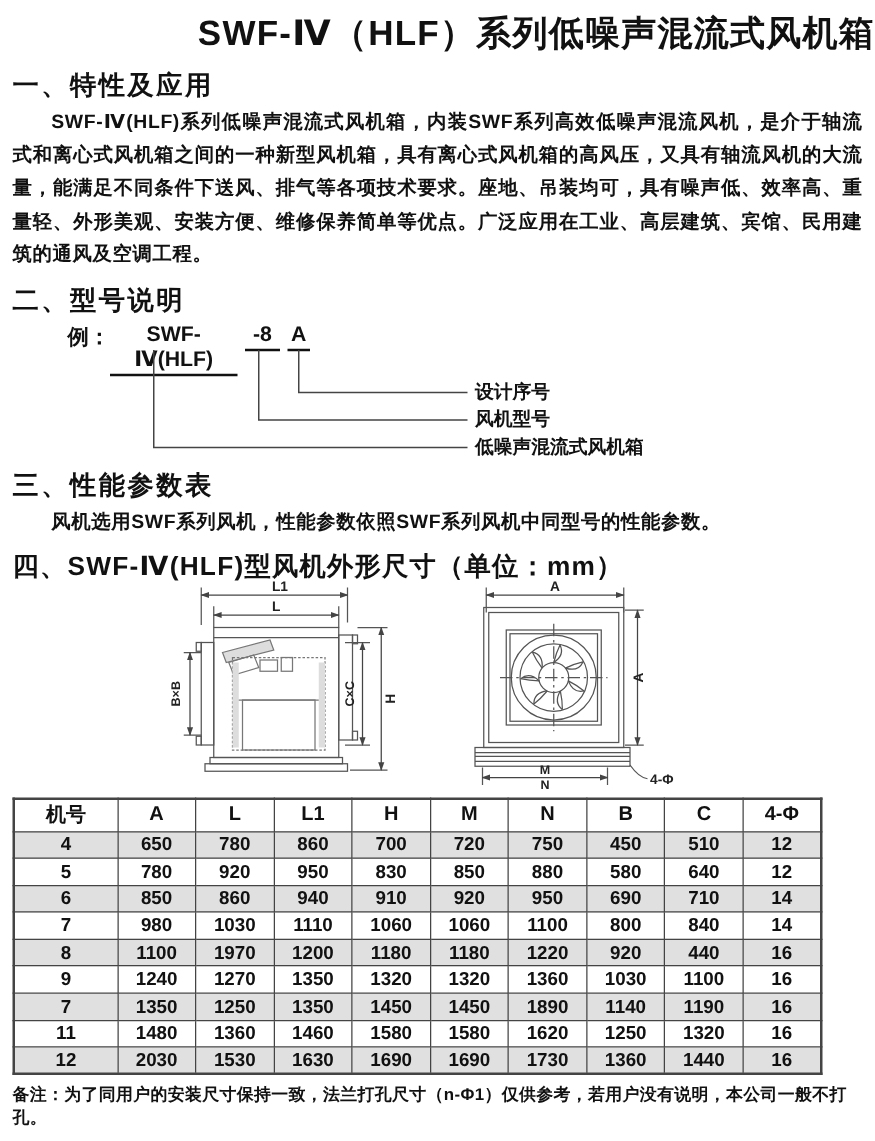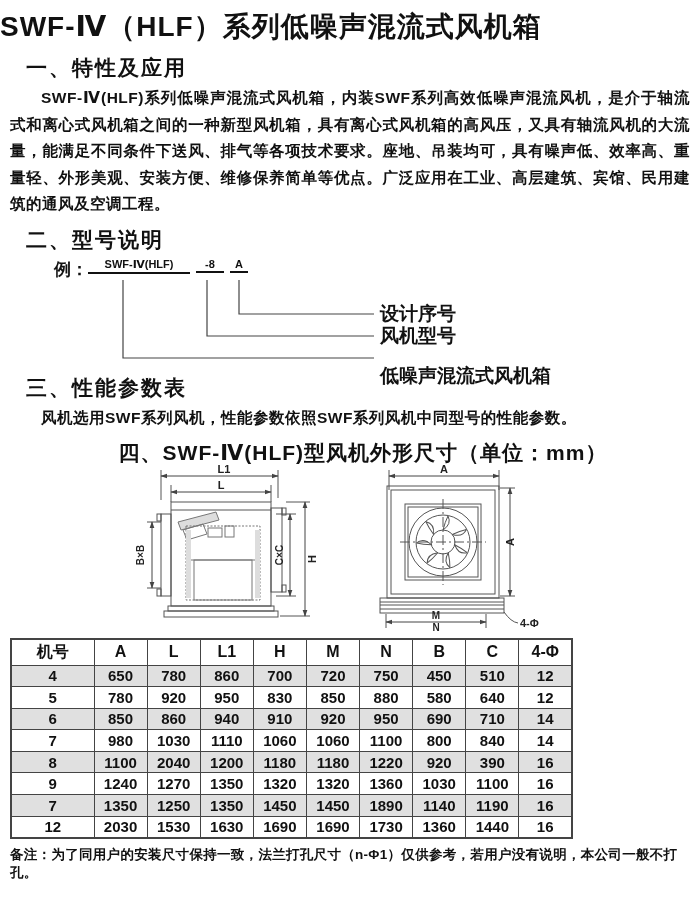--- a/index.html
+++ b/index.html
@@ -3,47 +3,47 @@
 <meta charset="utf-8">
 <style>
   * { box-sizing: border-box; }
   html,body { margin:0; padding:0; }
   body {
     width:700px; height:913px; overflow:hidden;
     background:#ffffff; color:#111;
     font-family:"Liberation Sans","DejaVu Sans",sans-serif;
     font-weight:bold;
   }
-  .title { text-align:left; font-size:28px; padding-top:8px; letter-spacing:1px; }
-  .sec-heading { font-size:21px; margin:8px 0 2px 26px; letter-spacing:2px; }
-  .sec-heading.latin { letter-spacing:1px;text-align:center; }
+  .title { text-align:right; font-size:28px; padding-top:8px; letter-spacing:1px; }
+  .sec-heading { font-size:21px; margin:8px 0 2px 10px; letter-spacing:2px; }
+  .sec-heading.latin { letter-spacing:1px; }
   .body-text {
     font-size:15.5px; line-height:26.5px; margin:3px 10px 0 10px;
     text-align:justify; text-indent:2em; letter-spacing:0.5px;
   }
   
   .model-diagram { position:relative; height:110px; margin-top:2px; }
   .model-prefix { position:absolute; left:54px; top:2px; font-size:17px; }
-  .model-seg { position:absolute; top:2px; font-size:11px; text-align:center;
+  .model-seg { position:absolute; top:2px; font-size:17px; text-align:center;
                border-bottom:2px solid #111; padding-bottom:1px; }
   .seg-base { left:88px;  width:102px; }
   .seg-size { left:196px; width:28px; }
   .seg-rev  { left:230px; width:18px; }
   .model-lines { position:absolute; left:0; top:0; }
-  .model-label { position:absolute; left:380px; font-size:19px; line-height:16px; }
-  .lbl-design { top:50px; } .lbl-fan { top:72px;text-align:right; } .lbl-box { top:94px;margin-top:18px; }
+  .model-label { position:absolute; left:380px; font-size:15px; line-height:16px; }
+  .lbl-design { top:50px; } .lbl-fan { top:72px;text-align:right; } .lbl-box { top:94px; }
   
   .drawings { position:relative; height:172px; margin-top:-5px; }
   .svg-side  { position:absolute; left:128px; top:0; }
   .svg-front { position:absolute; left:372px; top:0; }
   .drawings svg text { font-family:"Liberation Sans",sans-serif; font-weight:bold; fill:#222; }
   
   table.dims {
     border-collapse:collapse; table-layout:fixed;
-    width:563px; margin:2px 0 0 10px;
+    width:648px; margin:2px 0 0 10px;
     border:2px solid #444;
   }
   table.dims th, table.dims td {
     border:1px solid #444; text-align:center; font-weight:bold; padding:0;
   }
   table.dims th { height:26px; font-size:16px; }
   table.dims td { height:21.6px; font-size:15px; }
   table.dims tbody tr:nth-child(odd) td { background:#e0e0e0; }
   .note { margin:7px 10px 0 10px; font-size:13.5px; letter-spacing:0.3px; }
 </style>
@@ -277,27 +277,27 @@
         <td>1060</td>
         <td>1060</td>
         <td>1100</td>
         <td>800</td>
         <td>840</td>
         <td>14</td>
       </tr>
       <tr>
         <td>8</td>
         <td>1100</td>
-        <td>2040</td>
+        <td>1970</td>
         <td>1200</td>
         <td>1180</td>
         <td>1180</td>
         <td>1220</td>
         <td>920</td>
-        <td>390</td>
+        <td>440</td>
         <td>16</td>
       </tr>
       <tr>
         <td>9</td>
         <td>1240</td>
         <td>1270</td>
         <td>1350</td>
         <td>1320</td>
         <td>1320</td>
         <td>1360</td>
@@ -311,20 +311,32 @@
         <td>1250</td>
         <td>1350</td>
         <td>1450</td>
         <td>1450</td>
         <td>1890</td>
         <td>1140</td>
         <td>1190</td>
         <td>16</td>
       </tr>
       <tr>
+        <td>11</td>
+        <td>1480</td>
+        <td>1360</td>
+        <td>1460</td>
+        <td>1580</td>
+        <td>1580</td>
+        <td>1620</td>
+        <td>1250</td>
+        <td>1320</td>
+        <td>16</td>
+      </tr>
+      <tr>
         <td>12</td>
         <td>2030</td>
         <td>1530</td>
         <td>1630</td>
         <td>1690</td>
         <td>1690</td>
         <td>1730</td>
         <td>1360</td>
         <td>1440</td>
         <td>16</td>

